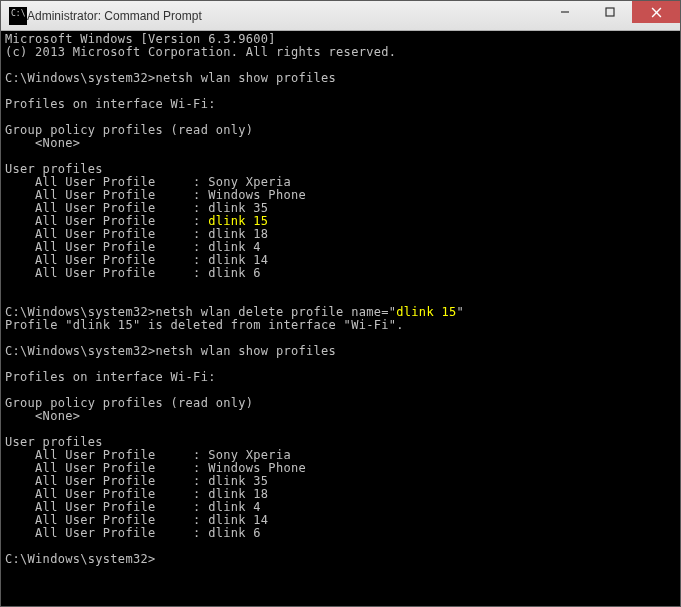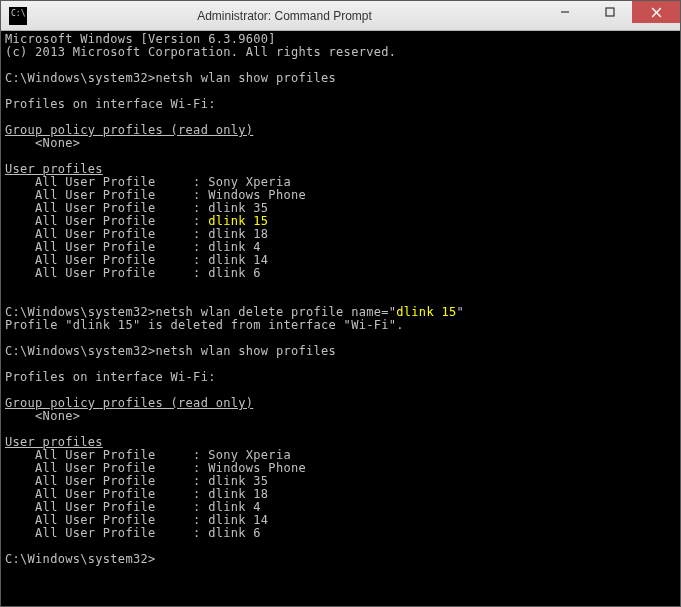--- a/index.html
+++ b/index.html
@@ -38,21 +38,20 @@
       content: "C:\\";
       color: #ccc;
       font-family: Consolas, monospace;
       font-size: 8px;
       position: absolute;
       top: 2px;
       left: 2px;
     }
     .title-text {
       flex: 1;
-      text-align: center;
       font-size: 12px;
       color: #333;
     }
     .window-controls {
       display: flex;
       height: 100%;
     }
     .win-btn {
       width: 45px;
       height: 22px;
@@ -88,21 +87,21 @@
     .terminal::-webkit-scrollbar {
       width: 17px;
     }
     .terminal::-webkit-scrollbar-track {
       background: #e8e8e8;
     }
     .terminal::-webkit-scrollbar-thumb {
       background: #c0c0c0;
       border: 1px solid #a0a0a0;
     }
-    .underline { text-decoration: underline; }
+    .underline { }
     .hl { color: #ffff00; }
     .qhl { color: #ffff00; }
     .line { display: block; min-height: 13px; }
   </style>
 </head>
 <body>
 
 <div class="window">
   <div class="titlebar">
     <span class="title-icon"></span>

